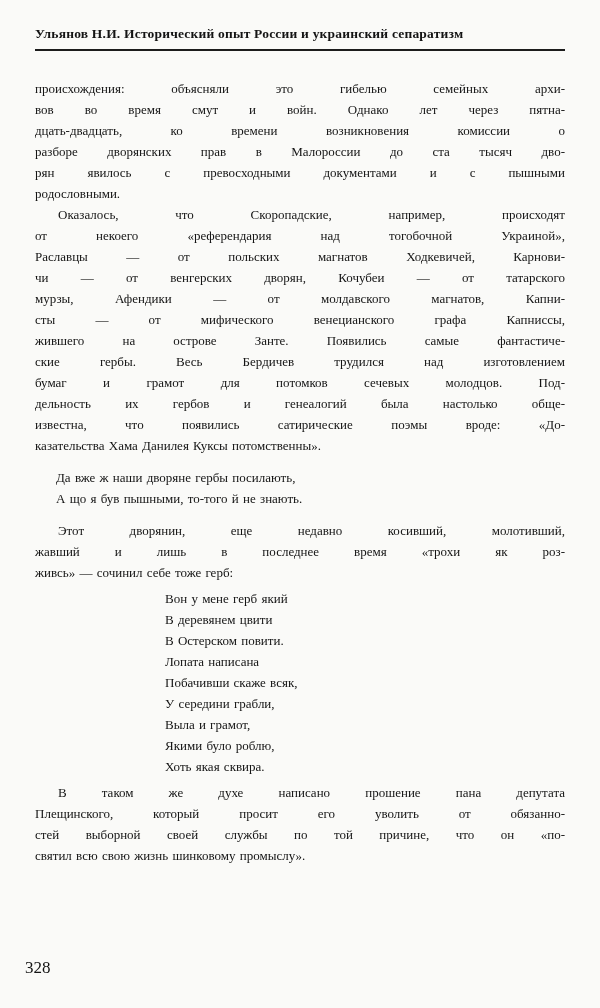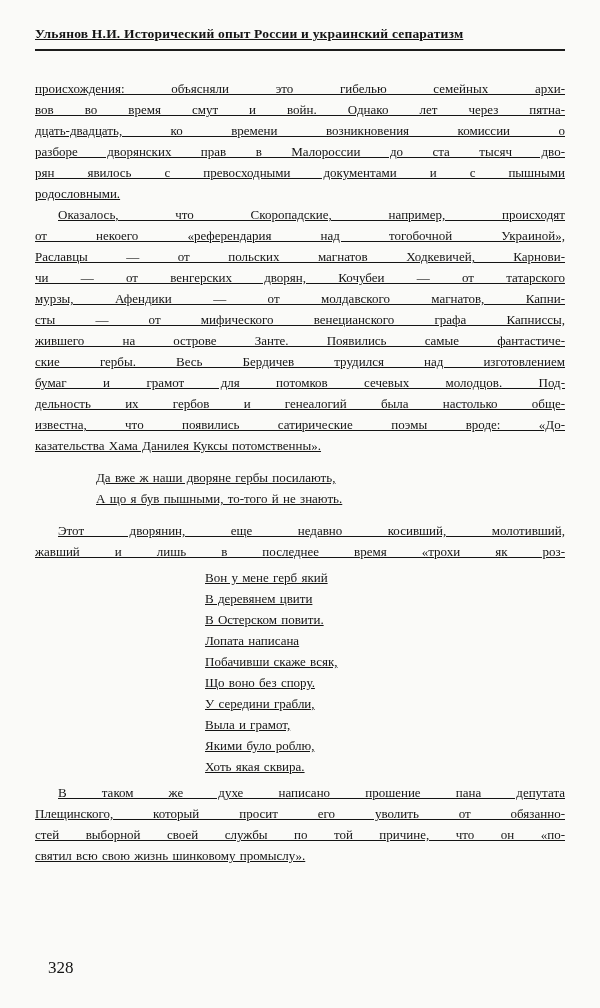--- a/index.html
+++ b/index.html
@@ -11,21 +11,20 @@
   .page {
     position: relative;
     width: 600px;
     height: 1008px;
     margin: 0 auto;
     box-sizing: border-box;
     background: #fafaf8;
     color: #141414;
     padding: 26px 35px 0 35px;
     overflow: hidden;
-    text-decoration: underline;
   }
   .running-head {
     font-size: 13.5px;
     font-weight: bold;
     letter-spacing: 0.2px;
     padding-bottom: 7px;
     white-space: nowrap;
   }
   .head-rule {
     border-bottom: 2px solid #1c1c1c;
@@ -47,28 +46,27 @@
   }
   .para.indent .tline:first-child {
     text-indent: 23px;
   }
   .verse {
     margin: 11px 0 11px 21px;
   }
   .verse .tline, .poem .tline {
     text-align: right;
     text-align-last: left;
-    margin-left: 40px;
   }
   .poem {
     margin: 5px 0 5px 130px;
   }
   .page-number {
     position: absolute;
-    left: 48px;
+    left: 25px;
     bottom: 30px;
     font-size: 17px;
   }
 </style>
 </head>
 <body>
 
 <div class="page">
 
   <div class="running-head">Ульянов Н.И. Исторический опыт России и украинский сепаратизм</div>
@@ -102,29 +100,29 @@
       </div>
 
     <div class="verse">
         <div class="tline">Да вже ж наши дворяне гербы посилають,</div>
         <div class="tline tline-last">А що я був пышными, то-того й не знають.</div>
       </div>
 
     <div class="para indent">
         <div class="tline">Этот дворянин, еще недавно косивший, молотивший,</div>
         <div class="tline">жавший и лишь в последнее время «трохи як роз-</div>
+        <div class="tline tline-last">живсь» — сочинил себе тоже герб:</div>
       </div>
 
     <div class="poem">
         <div class="tline">Вон у мене герб який</div>
         <div class="tline">В деревянем цвити</div>
         <div class="tline">В Остерском повити.</div>
         <div class="tline">Лопата написана</div>
         <div class="tline">Побачивши скаже всяк,</div>
-        <div class="tline">Що воно без спору.</div>
         <div class="tline">У середини грабли,</div>
         <div class="tline">Выла и грамот,</div>
         <div class="tline">Якими було роблю,</div>
         <div class="tline tline-last">Хоть якая сквира.</div>
       </div>
 
     <div class="para indent">
         <div class="tline">В таком же духе написано прошение пана депутата</div>
         <div class="tline">Плещинского, который просит его уволить от обязанно-</div>
         <div class="tline">стей выборной своей службы по той причине, что он «по-</div>

